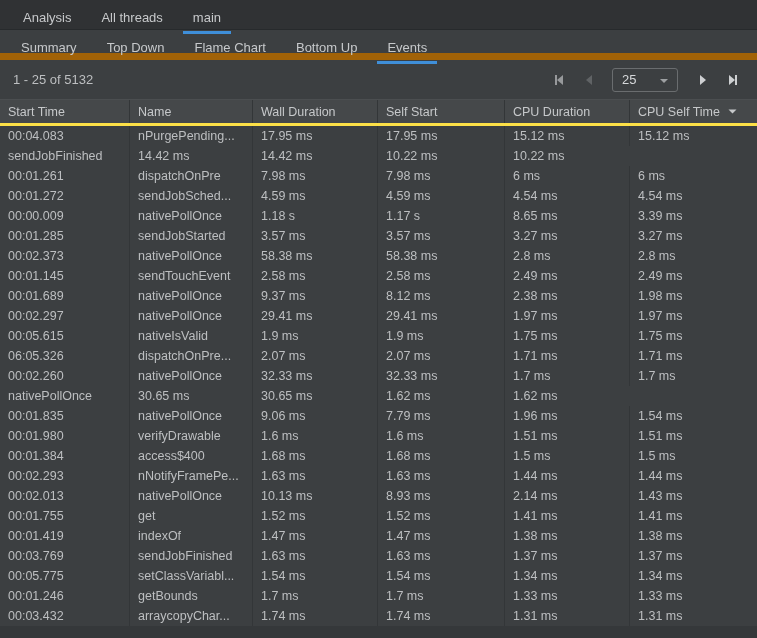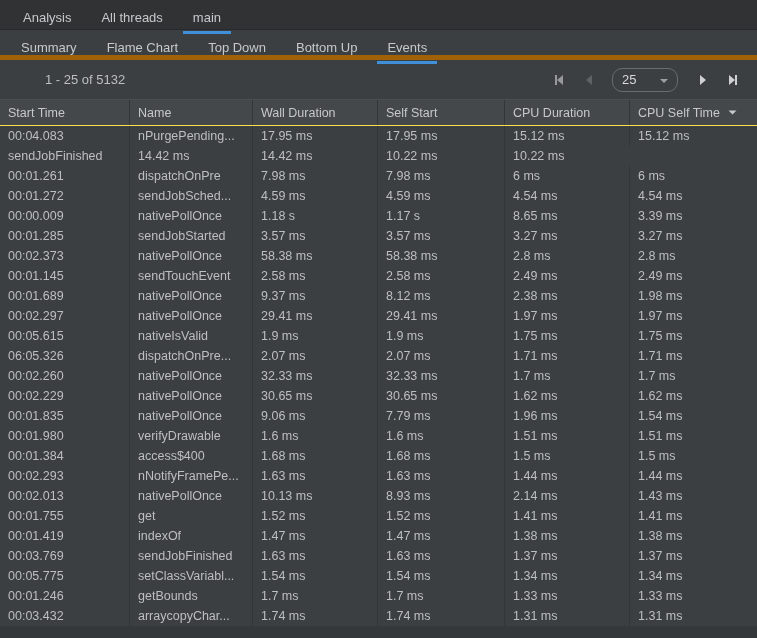--- a/index.html
+++ b/index.html
@@ -20,46 +20,46 @@
     padding: 17px 15px; color: var(--tab-text, #c7c9cb); font-size: 13px; cursor: default;
   }
   .tab.active::after {
     content: ""; position: absolute; left: 5px; right: 5px; bottom: 0;
     height: 3px; background: var(--accent, #3f8fd9);
   }
   
   .sub-bar {
     height: 30px; background: var(--bg, #3c3f41);
     display: flex; align-items: stretch; padding-left: 6px;
-    border-bottom: 5px solid #a16207;
+    border-bottom: 7px solid #a16207;
   }
   
   .toolbar {
     height: 39px; display: flex; align-items: center;
     justify-content: space-between; padding: 0 13px;
   }
-  .range-label { color: var(--text, #bdbfc1); font-size: 13px; margin-left: 32px; }
+  .range-label { color: var(--text, #bdbfc1); font-size: 13px; }
   .pager { display: flex; align-items: center; }
   .icon-btn { display: flex; align-items: center; justify-content: center;
     width: 22px; height: 22px; margin-left: 8px; }
   .icon-btn svg { display: block; }
   .page-size {
     display: flex; align-items: center; justify-content: space-between;
     width: 66px; height: 24px; margin-left: 12px; margin-right: 6px;
-    border: 1px solid #6a6d6f; border-radius: 10px;
+    border: 1px solid #6a6d6f; border-radius: 3px;
     padding: 0 8px 0 9px; color: #d6d8da; font-size: 13px;
   }
   
   .grid-row {
     display: grid;
     grid-template-columns: 130px 123px 125px 127px 125px 1fr;
   }
   .thead {
     height: 27px; background: var(--header-bg, #45484a);
-    border-top: 1px solid #4b4e50; border-bottom: 1px solid #fde047;
+    border-top: 1px solid #4b4e50; border-bottom: 3px solid #fde047;
   }
   .hcell {
     display: flex; align-items: center; padding-left: 8px;
     color: #c6c8ca; font-size: 12.5px;
     border-right: 1px solid var(--separator, #333638);
     white-space: nowrap; overflow: hidden;
   }
   .hcell:last-child { border-right: none; }
   .sort-icon { margin-left: 8px; display: inline-flex; }
   .tbody { background: var(--bg, #3c3f41); }
@@ -77,22 +77,22 @@
 <body>
 
 <div class="top-bar">
   <div class="tab">Analysis</div>
   <div class="tab">All threads</div>
   <div class="tab active">main</div>
 </div>
 
 <div class="sub-bar">
   <div class="tab">Summary</div>
+  <div class="tab">Top Down</div>
   <div class="tab">Flame Chart</div>
-  <div class="tab">Top Down</div>
   <div class="tab">Bottom Up</div>
   <div class="tab active">Events</div>
 </div>
 
 <div class="toolbar">
   <div class="range-label">1 - 25 of 5132</div>
   <div class="pager">
     <div class="icon-btn">
       <span>
         <svg width="14" height="14" viewBox="0 0 14 14">
@@ -248,21 +248,20 @@
     </div>
     <div class="trow">
       <div class="tcell">00:02.260</div>
       <div class="tcell">nativePollOnce</div>
       <div class="tcell">32.33 ms</div>
       <div class="tcell">32.33 ms</div>
       <div class="tcell">1.7 ms</div>
       <div class="tcell">1.7 ms</div>
     </div>
     <div class="trow">
-      <div class="tcell">00:02.229</div>
       <div class="tcell">nativePollOnce</div>
       <div class="tcell">30.65 ms</div>
       <div class="tcell">30.65 ms</div>
       <div class="tcell">1.62 ms</div>
       <div class="tcell">1.62 ms</div>
     </div>
     <div class="trow">
       <div class="tcell">00:01.835</div>
       <div class="tcell">nativePollOnce</div>
       <div class="tcell">9.06 ms</div>

